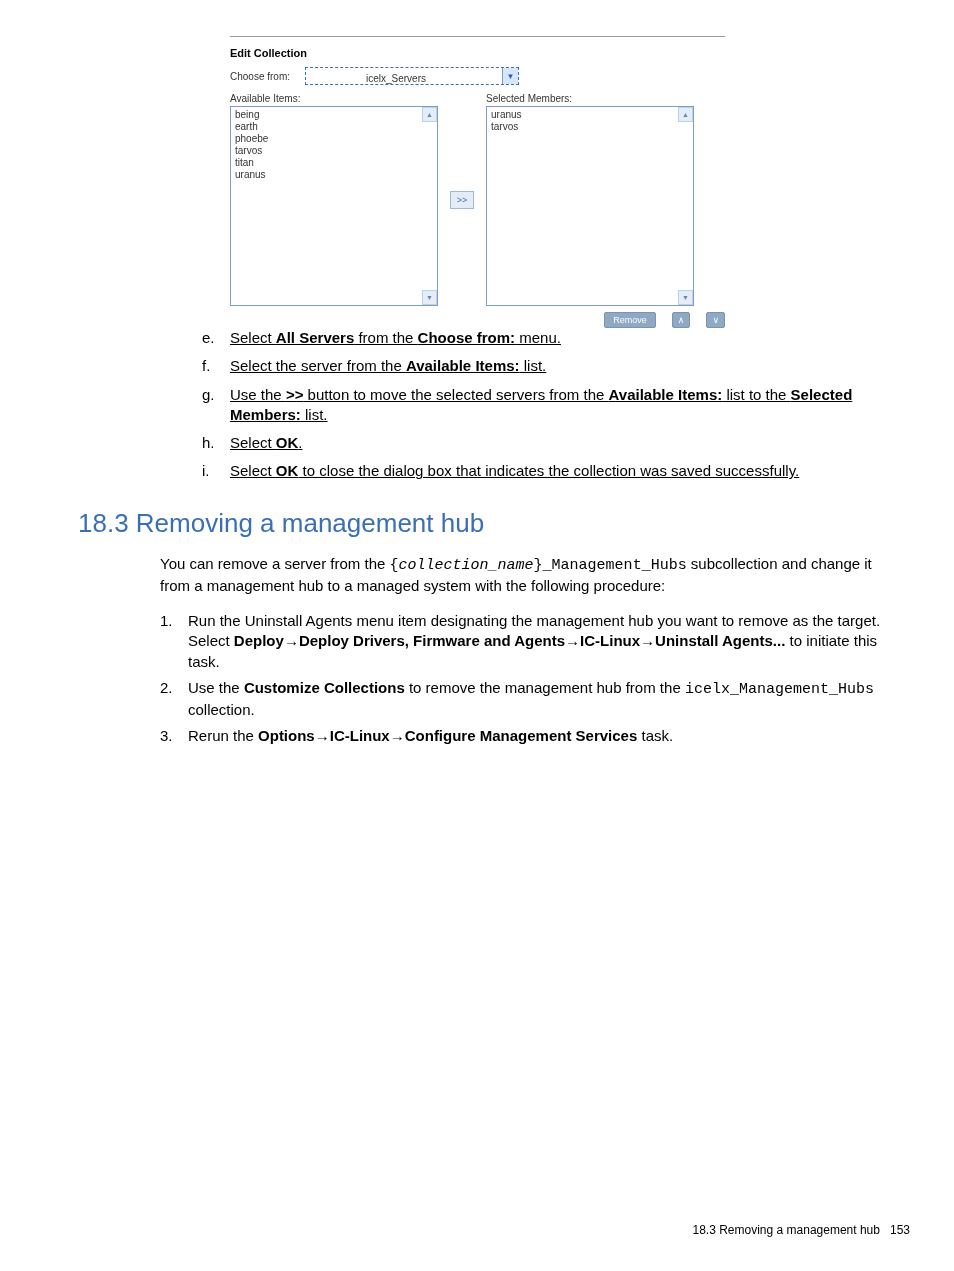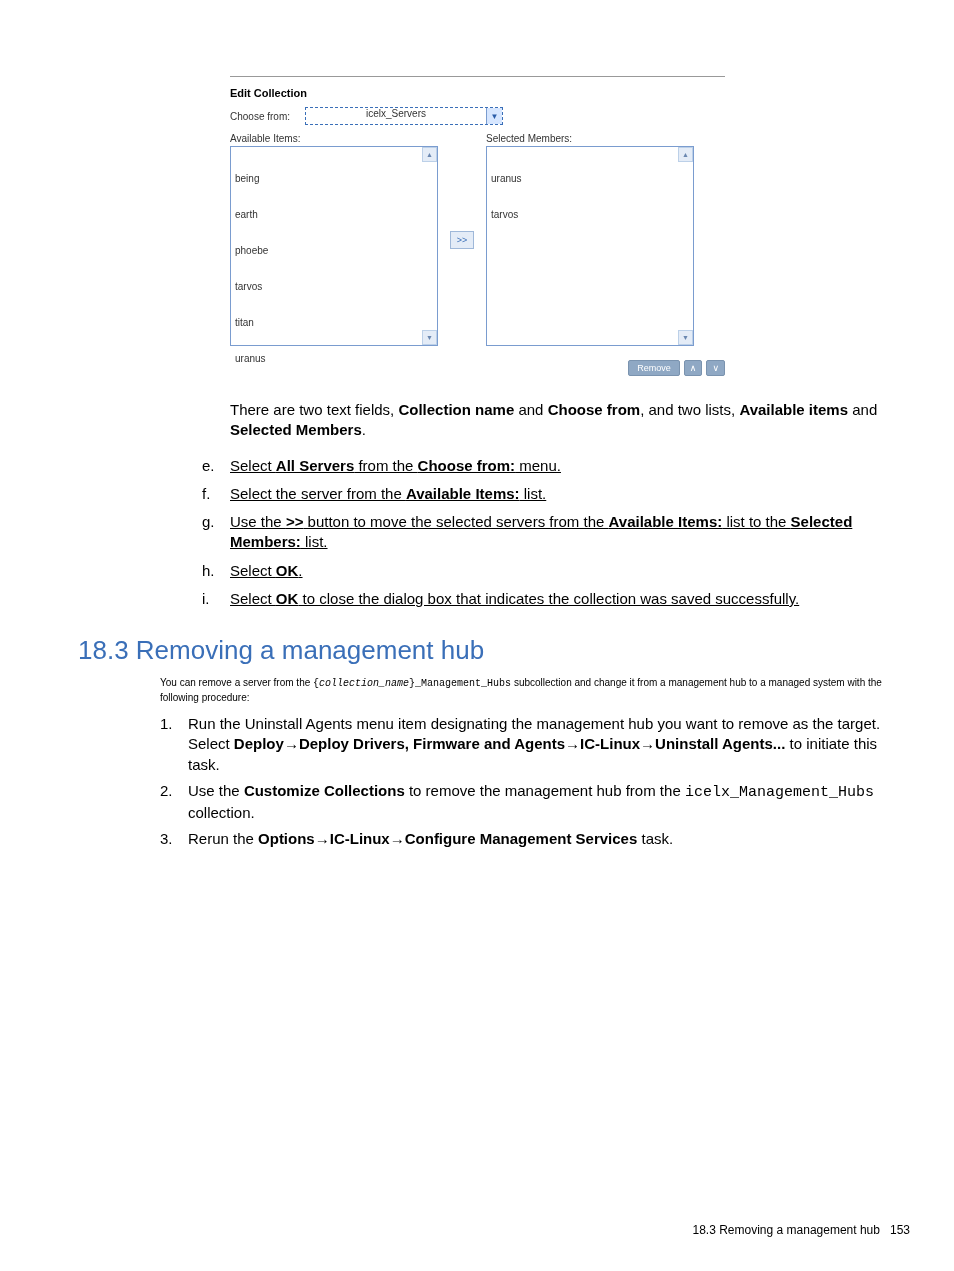--- a/index.html
+++ b/index.html
@@ -5,21 +5,21 @@
   * { box-sizing: border-box; }
   body {
     margin: 0;
     padding: 0;
     font-family: Arial, Helvetica, sans-serif;
     color: #000;
     background: #fff;
     width: 954px;
   }
   .page {
-    padding: 76px 60px 40px 60px;
+    padding: 36px 60px 40px 60px;
     min-height: 1271px;
     position: relative;
   }
   
   .dialog-wrap {
     margin-left: 170px;
     border-top: 1px solid #999;
     padding-top: 6px;
     width: 495px;
     font-size: 10px;
@@ -43,23 +43,24 @@
     border: 1px solid #7a9ccf;
     height: 16px;
     padding: 0 4px;
     font-size: 10px;
     font-family: Arial, Helvetica, sans-serif;
     background: #fff;
   }
   .dlg-name { width: 150px; }
   .dlg-select-wrap {
     display: flex;
-    align-items: flex-start;
+    align-items: flex-end;
     border: 1px dashed #3a6fb8;
     height: 18px;
+    gap: 16px;
   }
   .dlg-select-text {
     width: 180px;
     text-align: center;
     padding: 0 4px;
   }
   .dlg-select-btn {
     width: 16px;
     height: 16px;
     background: #d6e6ff;
@@ -121,33 +122,33 @@
     border: 1px solid #9fb8d9;
     display: flex;
     align-items: center;
     justify-content: center;
     font-size: 9px;
     color: #3a6fb8;
   }
   .dlg-footer-btns {
     display: flex;
     justify-content: flex-end;
-    gap: 4px;
-    margin-top: 14px;
+    gap: 16px;
+    margin-top: 6px;
   }
   .dlg-btn {
     background: #8fa8c4;
     color: #fff;
     font-size: 9px;
     padding: 2px 8px;
     border: 1px solid #7a93af;
     border-radius: 2px;
   }
   .dlg-btn.sm { padding: 2px 5px; }
-  .list-item-line { line-height: 12px; margin-top: 24px; }
+  .list-item-line { line-height: 12px; }
 
   
   .para-block { margin-left: 170px; font-size: 15px; line-height: 1.35; }
   .ol-lettered {
     list-style: none;
     margin: 0 0 0 142px;
     padding: 0;
     font-size: 15px;
     line-height: 1.35;
   }
@@ -180,21 +181,21 @@
   .mono { font-family: "Courier New", monospace; }
   .mono-it { font-family: "Courier New", monospace; font-style: italic; }
   .h2 {
     color: #3a6fb8;
     font-size: 26px;
     font-weight: normal;
     margin: 26px 0 10px 18px;
   }
   .body-indent {
     margin-left: 100px;
-    font-size: 10px;
+    font-size: 15px;
     line-height: 1.35;
   }
   a.link { color: #3a6fb8; text-decoration: none; }
   .footer {
     position: absolute;
     bottom: 34px;
     right: 44px;
     font-size: 12px;
   }
   .sub { margin-top: 4px; }
@@ -243,23 +244,20 @@
       </div>
     </div>
 
     <div class="dlg-footer-btns">
       <div class="dlg-btn">Remove</div>
       <div class="dlg-btn sm">∧</div>
       <div class="dlg-btn sm">∨</div>
     </div>
   </div>
 
-  <p class="para-block" style="margin-top:24px">
-    <span>There are two text fields, </span><span class="bold">Collection name</span><span> and </span><span class="bold">Choose from</span><span>, and two lists, </span><span class="bold">Available items</span><span> and </span><span class="bold">Selected Members</span><span>.</span>
-  </p>
 
   <ol class="ol-lettered">
     <li>
       <div class="marker">e.</div>
       <div class="content">
         <span>Select </span><span class="bold">All Servers</span><span> from the </span><span class="bold">Choose from:</span><span> menu.</span>
       </div>
     </li>
     <li>
       <div class="marker">f.</div>

